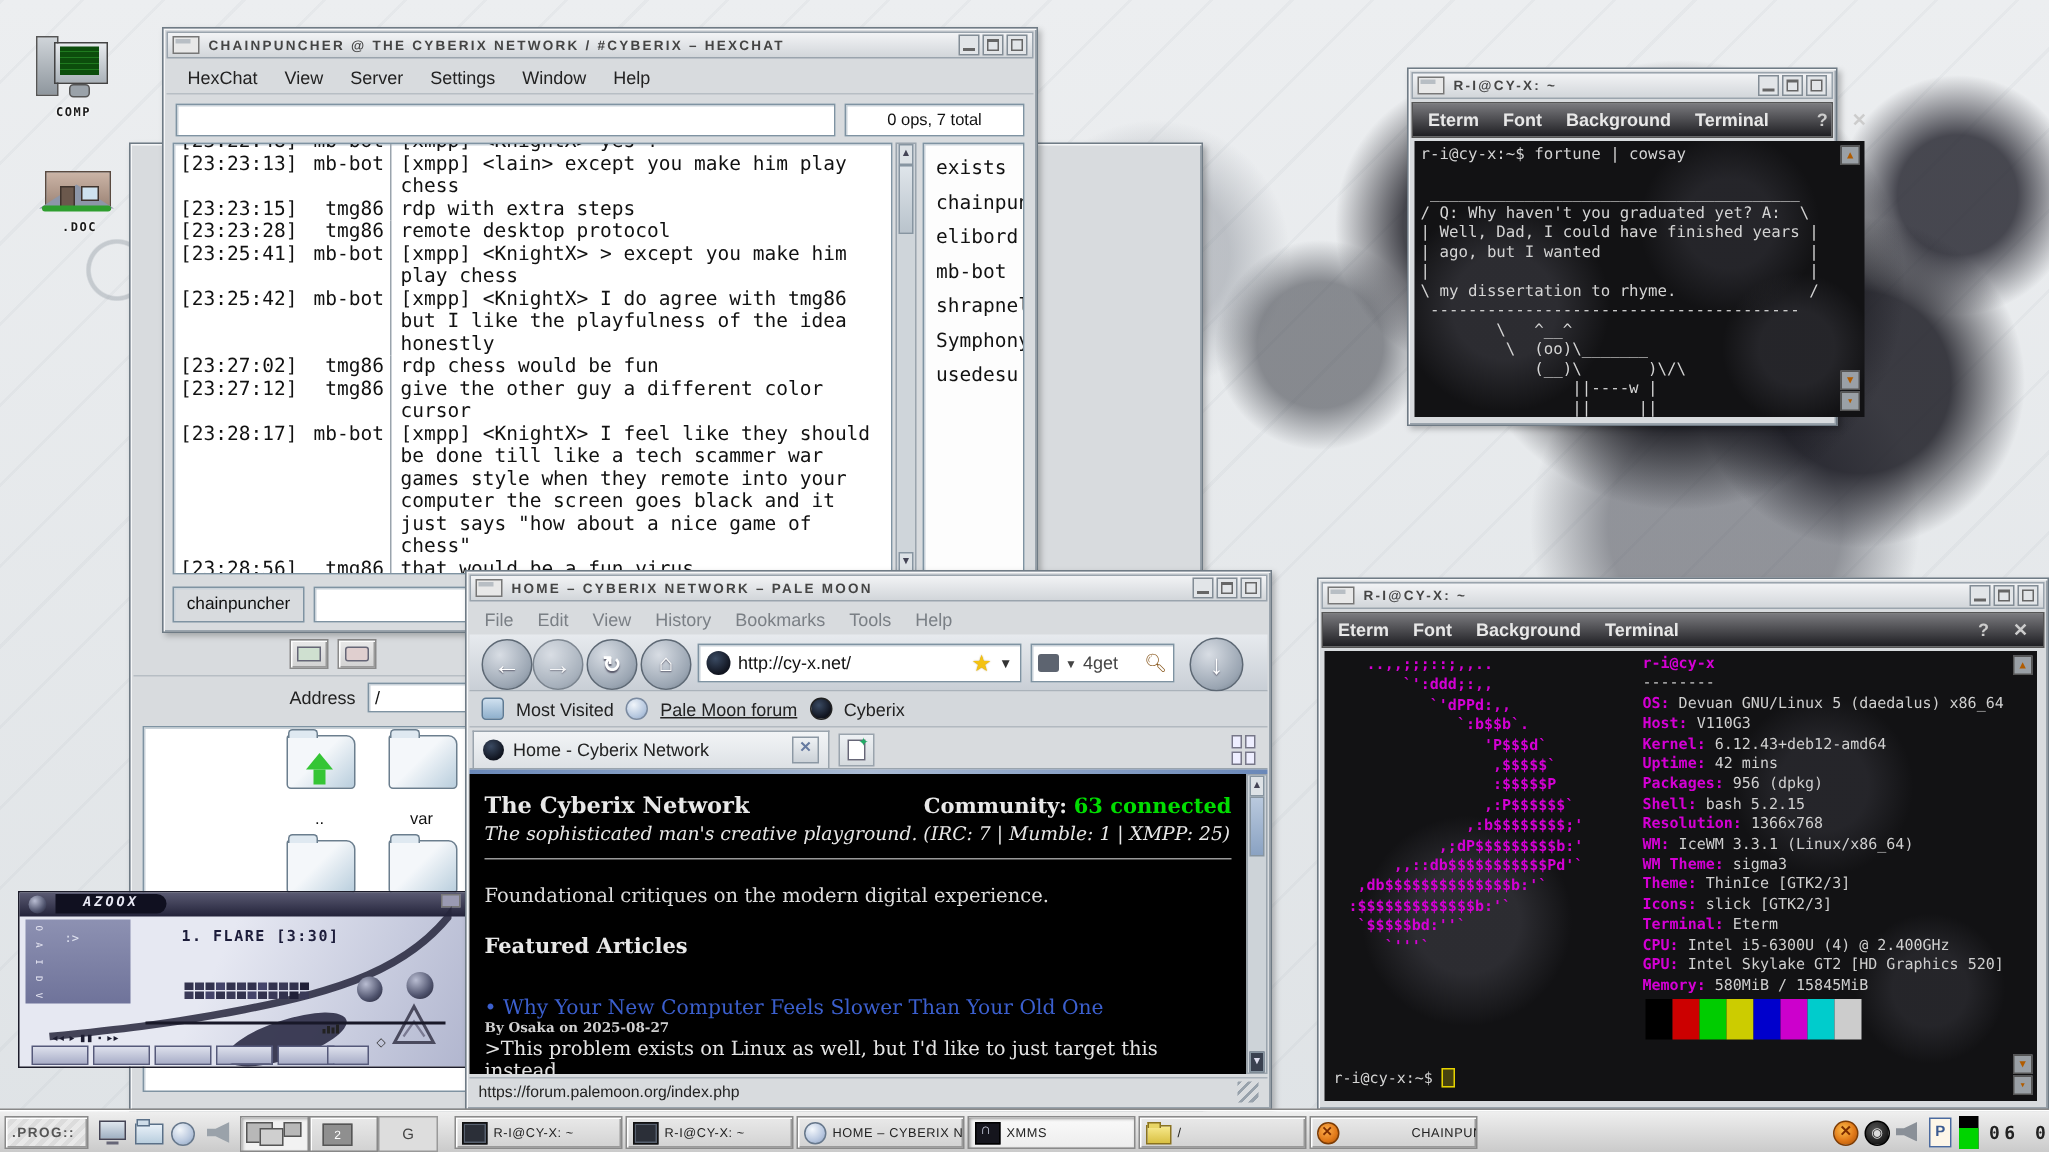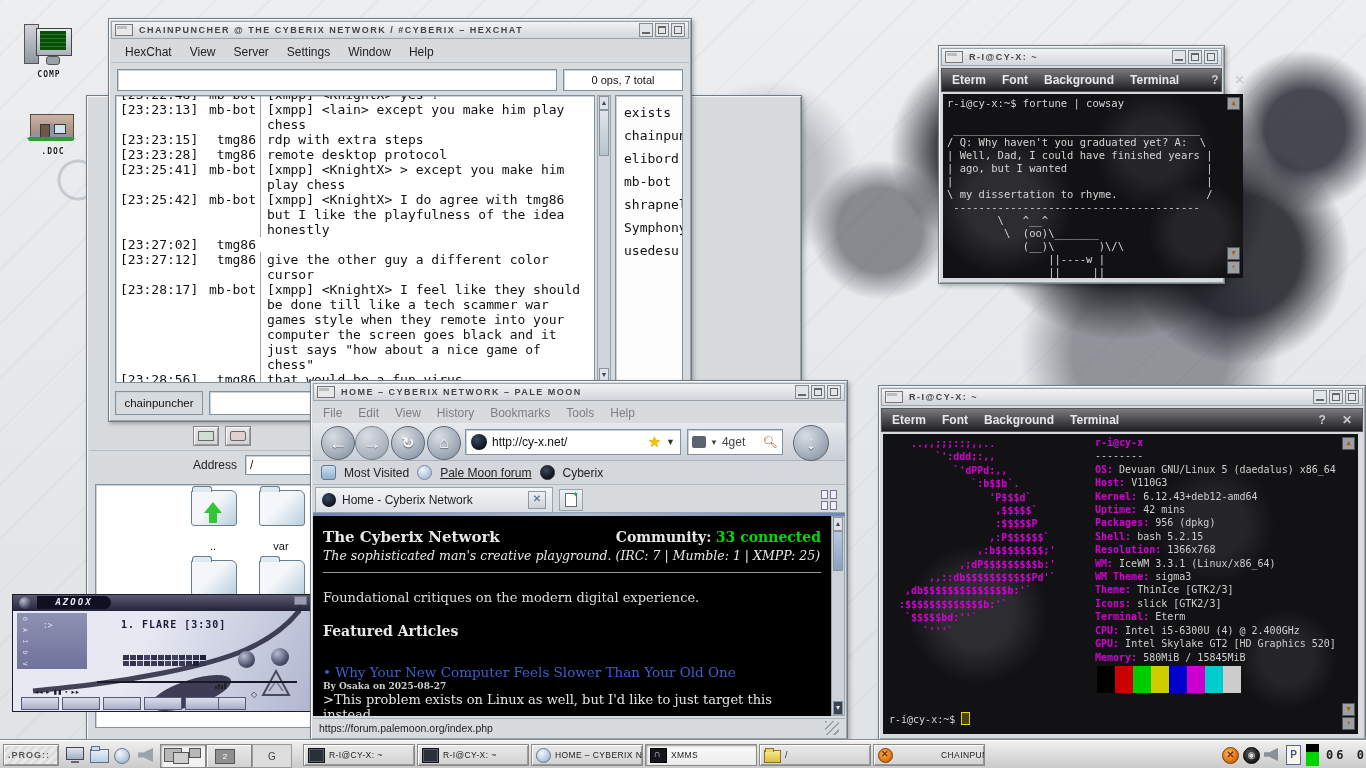--- a/index.html
+++ b/index.html
@@ -247,20 +247,21 @@
 
           <div class="msgrow">
             <span class="mtime">[23:25:42]</span>
             <span class="mnick">mb-bot</span>
             <span class="mtext">[xmpp] &lt;KnightX&gt; I do agree with tmg86 but I like the playfulness of the idea honestly</span>
           </div>
 
           <div class="msgrow">
             <span class="mtime">[23:27:02]</span>
             <span class="mnick">tmg86</span>
+            <span class="mtext">rdp chess would be fun</span>
           </div>
 
           <div class="msgrow">
             <span class="mtime">[23:27:12]</span>
             <span class="mnick">tmg86</span>
             <span class="mtext">give the other guy a different color cursor</span>
           </div>
 
           <div class="msgrow">
             <span class="mtime">[23:28:17]</span>
@@ -491,21 +492,21 @@
         <div style="background:#eef;border:1px solid #778;height:7px;"></div>
           <div style="background:#eef;border:1px solid #778;height:7px;"></div>
       </div>
     </div>
     <div style="position:absolute;left:2px;top:132px;width:532px;height:3px;background:linear-gradient(90deg,#6a88b8,#aabbd4,#6a88b8);"></div>
     <div class="pagewrap" style="left:2px;top:135px;width:518px;height:200px;">
       <div style="padding:12px 10px 0 10px;">
         <div style="display:flex;justify-content:space-between;align-items:baseline;">
           <span style="font-size:15px;font-weight:bold;">The Cyberix Network</span>
           <span style="font-size:14px;"><b>Community:</b>
-            <span style="color:#00dd00;font-weight:bold;">33 connected</span></span>
+            <span style="color:#00dd00;font-weight:bold;">63 connected</span></span>
         </div>
         <div style="font-style:italic;font-size:12.5px;margin-top:2px;">The sophisticated man's creative playground. (IRC: 7 | Mumble: 1 | XMPP: 25)</div>
         <div style="border-top:1px solid #999;margin-top:9px;"></div>
         <div style="font-size:13px;margin-top:17px;color:#ddd;">Foundational critiques on the modern digital experience.</div>
         <div style="font-size:14px;font-weight:bold;margin-top:18px;">Featured Articles</div>
         <div style="font-size:13.5px;margin-top:25px;">
           <span style="color:#3b5fce;">•</span>
           <a style="color:#3b5fce;text-decoration:none;">Why Your New Computer Feels Slower Than Your Old One</a>
         </div>
         <div style="font-size:9px;font-weight:bold;color:#cfcfcf;margin-top:1px;">By Osaka on 2025-08-27</div>

